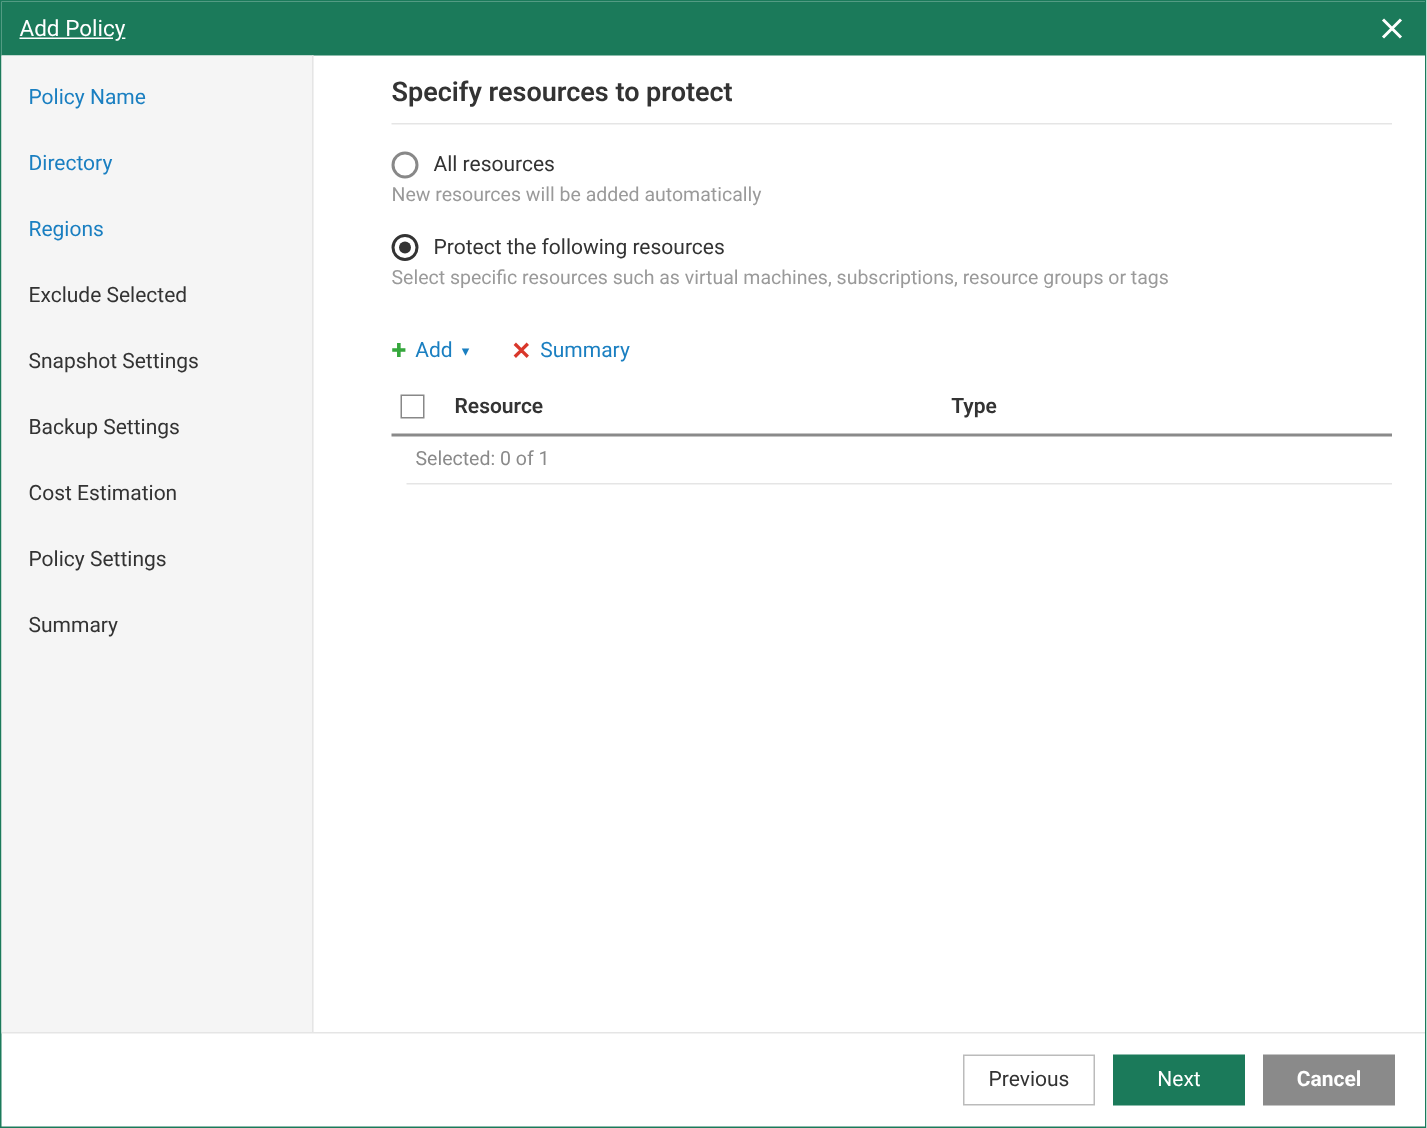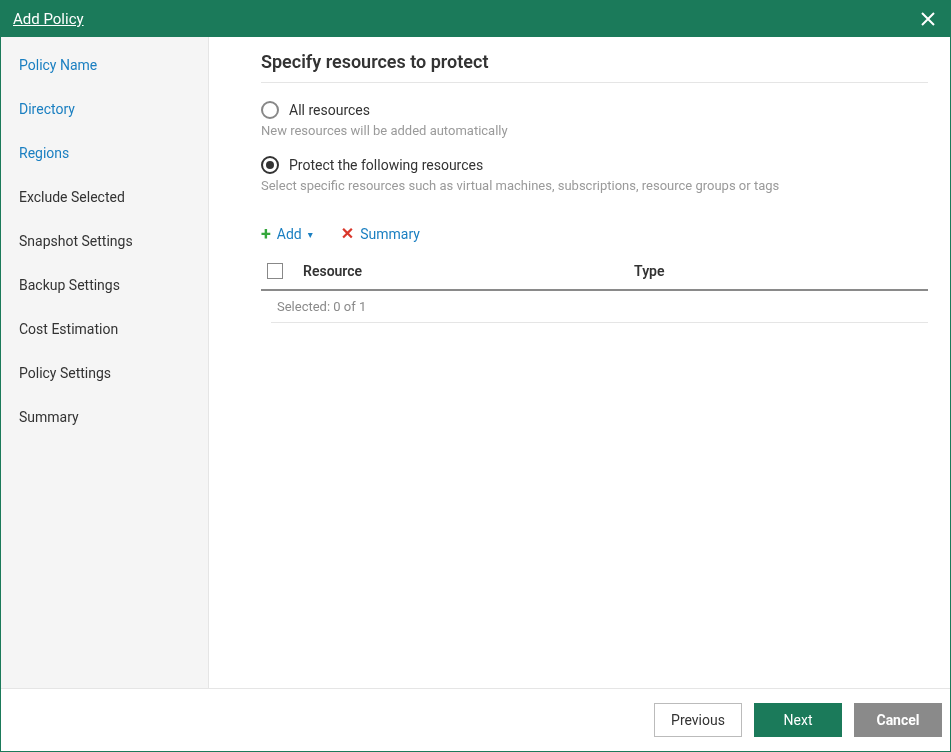--- a/index.html
+++ b/index.html
@@ -171,21 +171,21 @@
     margin-left: 10px;
   }
   .table-row {
     display: flex;
     align-items: center;
     padding: 10px 6px;
     border-bottom: 1px solid #eee;
   }
   .footer {
     border-top: 1px solid #e5e5e5;
-    padding: 14px 8px;
+    padding: 14px 20px;
     display: flex;
     justify-content: flex-end;
     gap: 12px;
   }
   .btn {
     min-width: 88px;
     height: 34px;
     display: flex;
     align-items: center;
     justify-content: center;

